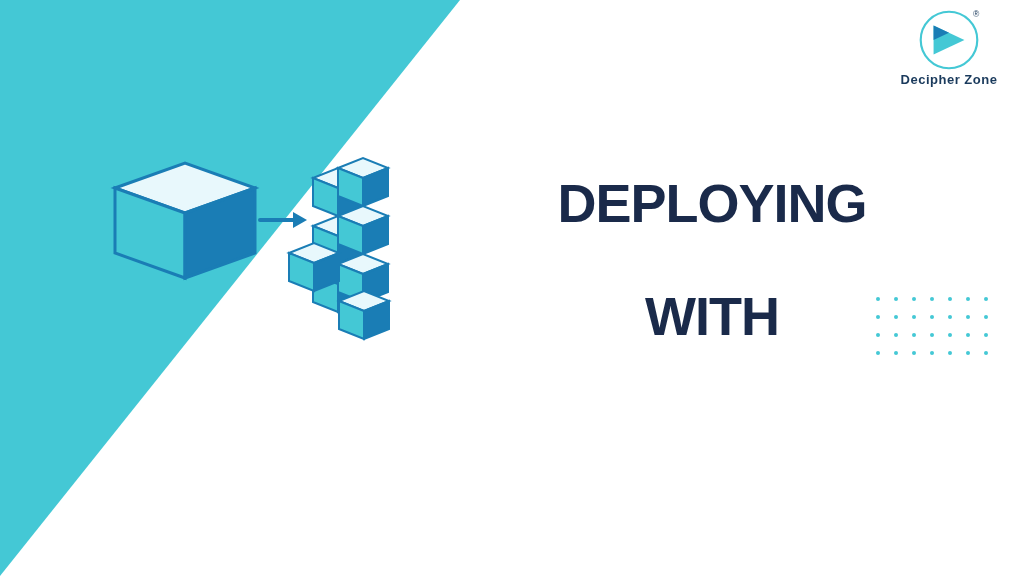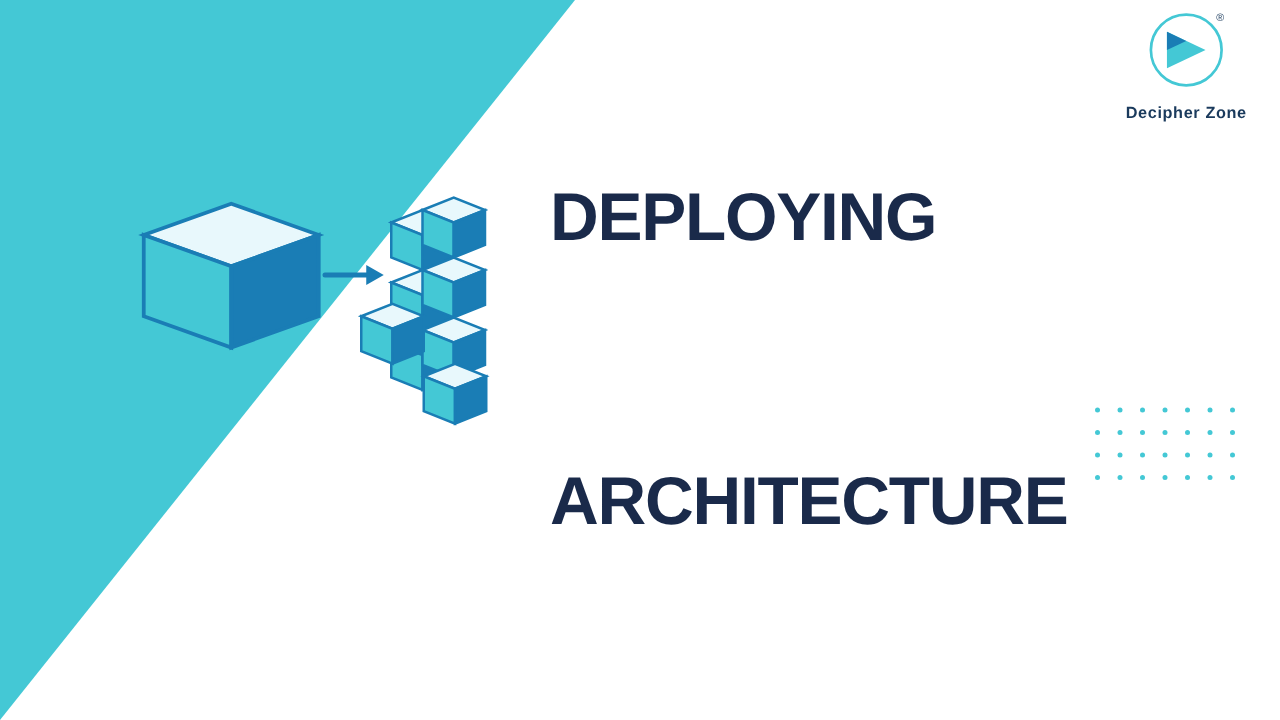--- a/index.html
+++ b/index.html
@@ -46,21 +46,21 @@
       width: 70px;
       height: 60px;
     }
 
     .logo-text {
       font-family: Arial, sans-serif;
       font-size: 13px;
       font-weight: bold;
       color: #1a3a5c;
       text-align: center;
-      margin-top: 12px;
+      margin-top: 2px;
       letter-spacing: 0.5px;
     }
 
     
     .main-content {
       position: absolute;
       top: 0; left: 0;
       width: 100%; height: 100%;
       display: flex;
       align-items: center;
@@ -80,20 +80,21 @@
     .illustration-svg {
       width: 340px;
       height: 320px;
     }
 
     
     .text-area {
       flex: 1;
       padding: 20px 40px 20px 20px;
       position: relative;
+      text-align: center;
     }
 
     .main-title {
       font-family: 'Arial Black', 'Arial', sans-serif;
       font-size: 54px;
       font-weight: 900;
       color: #1a2a4a;
       line-height: 1.05;
       text-transform: uppercase;
       letter-spacing: -1px;
@@ -183,23 +184,22 @@
       <polygon points="284,153 309,163 309,191 284,181" fill="#44c8d5" stroke="#1a7db5" stroke-width="2"></polygon>
       <polygon points="309,163 334,153 334,181 309,191" fill="#1a7db5" stroke="#1a7db5" stroke-width="2"></polygon>
 
     </svg>
   </div>
 
   <div class="text-area">
     <h1 class="main-title">
       <span>DEPLOYING</span><br>
       <br>
+      <span>WITH</span><br>
       <br>
-      <br>
-      <span>ARCHITECTURE</span>
     </h1>
 
     <div class="dot-grid" id="dot-grid">
         <div class="dot"></div>
         <div class="dot"></div>
         <div class="dot"></div>
         <div class="dot"></div>
         <div class="dot"></div>
         <div class="dot"></div>
         <div class="dot"></div>

